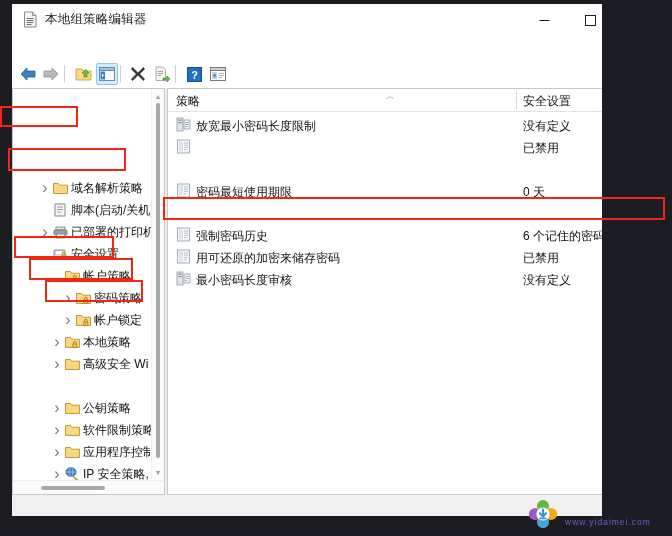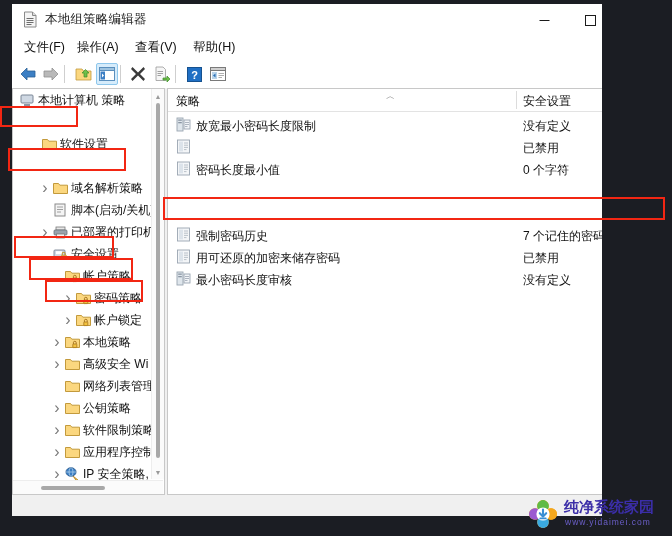--- a/index.html
+++ b/index.html
@@ -163,26 +163,20 @@
         </svg>
     </div>
     <div class="wbtn" id="btn-close">
       <svg width="11" height="11" viewBox="0 0 11 11">
           <line x1="0.5" y1="0.5" x2="10.5" y2="10.5" stroke="#1b1b1b" stroke-width="1.1"></line>
           <line x1="10.5" y1="0.5" x2="0.5" y2="10.5" stroke="#1b1b1b" stroke-width="1.1"></line>
         </svg>
     </div>
   </div>
 
-  <div id="menubar">
-    <span class="menu-item" style="left:8px">文件(F)</span>
-    <span class="menu-item" style="left:61px">操作(A)</span>
-    <span class="menu-item" style="left:119px">查看(V)</span>
-    <span class="menu-item" style="left:177px">帮助(H)</span>
-  </div>
 
   <div id="toolbar">
     <div class="tb" style="left:5px">
       <svg width="18" height="16" viewBox="0 0 18 16">
         <path d="M8 2 L2 8 L8 14 L8 11 L16 11 L16 5 L8 5 Z" fill="#3c7fc4" stroke="#2a5f96" stroke-width="0.8" stroke-linejoin="round"></path>
       </svg>
     </div>
     <div class="tb" style="left:28px">
       <svg width="18" height="16" viewBox="0 0 18 16">
         <path d="M10 2 L16 8 L10 14 L10 11 L2 11 L2 5 L10 5 Z" fill="#b9b9b9" stroke="#909090" stroke-width="0.8" stroke-linejoin="round"></path>
@@ -240,41 +234,22 @@
           </g>
       </svg>
     </div>
   </div>
 
   <div id="body">
 
     <div id="left-pane">
       <div id="tree">
 
-        <div class="trow" style="top:0px;left:-8px">
-          <span class="tw"></span>
-          <span class="ticon">
-            <svg width="14" height="14" viewBox="0 0 14 14">
-                <rect x="1" y="2" width="12" height="8" rx="1" fill="#cfd8e3" stroke="#7b8696" stroke-width="1"></rect>
-                <rect x="4" y="11" width="6" height="2" fill="#8d97a6"></rect>
-              </svg>
-          </span>
-          <span class="tlabel">本地计算机 策略</span>
-        </div>
-
-
-        <div class="trow" style="top:44px">
-          <span class="tw" style="margin-left:14px"></span>
-          <span class="ticon">
-            <svg width="15" height="13" viewBox="0 0 15 13">
-                <path d="M0.5 1.5 h5 l1.3 1.7 h7.7 v8.3 h-14 z" fill="#fbd77f" stroke="#c39a3c" stroke-width="1"></path>
-              </svg>
-          </span>
-          <span class="tlabel">软件设置</span>
-        </div>
+
+
 
 
         <div class="trow" style="top:88px">
           <span class="tw" style="margin-left:25px">›</span>
           <span class="ticon">
             <svg width="15" height="13" viewBox="0 0 15 13">
                 <path d="M0.5 1.5 h5 l1.3 1.7 h7.7 v8.3 h-14 z" fill="#fbd77f" stroke="#c39a3c" stroke-width="1"></path>
               </svg>
           </span>
           <span class="tlabel">域名解析策略</span>
@@ -371,29 +346,20 @@
         <div class="trow" style="top:264px">
           <span class="tw" style="margin-left:37px">›</span>
           <span class="ticon">
             <svg width="15" height="13" viewBox="0 0 15 13">
                 <path d="M0.5 1.5 h5 l1.3 1.7 h7.7 v8.3 h-14 z" fill="#fbd77f" stroke="#c39a3c" stroke-width="1"></path>
               </svg>
           </span>
           <span class="tlabel">高级安全 Wi</span>
         </div>
 
-        <div class="trow" style="top:286px">
-          <span class="tw" style="margin-left:37px"></span>
-          <span class="ticon">
-            <svg width="15" height="13" viewBox="0 0 15 13">
-                <path d="M0.5 1.5 h5 l1.3 1.7 h7.7 v8.3 h-14 z" fill="#fbd77f" stroke="#c39a3c" stroke-width="1"></path>
-              </svg>
-          </span>
-          <span class="tlabel">网络列表管理</span>
-        </div>
 
         <div class="trow" style="top:308px">
           <span class="tw" style="margin-left:37px">›</span>
           <span class="ticon">
             <svg width="15" height="13" viewBox="0 0 15 13">
                 <path d="M0.5 1.5 h5 l1.3 1.7 h7.7 v8.3 h-14 z" fill="#fbd77f" stroke="#c39a3c" stroke-width="1"></path>
               </svg>
           </span>
           <span class="tlabel">公钥策略</span>
         </div>
@@ -489,54 +455,54 @@
                 <line x1="8" y1="4" x2="12" y2="4"></line>
                 <line x1="8" y1="6.2" x2="12" y2="6.2"></line>
                 <line x1="8" y1="8.4" x2="12" y2="8.4"></line>
                 <line x1="8" y1="10.6" x2="10.5" y2="10.6"></line>
               </g>
             </svg>
         </span>
         <span class="lval">已禁用</span>
       </div>
 
-      <div class="lrow" style="top:69px">
+
+      <div class="lrow" style="top:91px">
         <span class="licon">
           <svg width="15" height="15" viewBox="0 0 15 15">
               <rect x="1.5" y="1" width="12" height="13" fill="#f4f6f8" stroke="#9aa5b1" stroke-width="0.9"></rect>
               <rect x="3" y="2.6" width="4" height="9.8" fill="#dce3ea"></rect>
               <g stroke="#aab3bd" stroke-width="0.8">
                 <line x1="8" y1="4" x2="12" y2="4"></line>
                 <line x1="8" y1="6.2" x2="12" y2="6.2"></line>
                 <line x1="8" y1="8.4" x2="12" y2="8.4"></line>
                 <line x1="8" y1="10.6" x2="10.5" y2="10.6"></line>
               </g>
             </svg>
         </span>
-        <span class="lname">密码长度最小值</span>
-        <span class="lval">0 个字符</span>
-      </div>
-
+        <span class="lname">密码最短使用期限</span>
+        <span class="lval">0 天</span>
+      </div>
 
 
       <div class="lrow" style="top:135px">
         <span class="licon">
           <svg width="15" height="15" viewBox="0 0 15 15">
               <rect x="1.5" y="1" width="12" height="13" fill="#f4f6f8" stroke="#9aa5b1" stroke-width="0.9"></rect>
               <rect x="3" y="2.6" width="4" height="9.8" fill="#dce3ea"></rect>
               <g stroke="#aab3bd" stroke-width="0.8">
                 <line x1="8" y1="4" x2="12" y2="4"></line>
                 <line x1="8" y1="6.2" x2="12" y2="6.2"></line>
                 <line x1="8" y1="8.4" x2="12" y2="8.4"></line>
                 <line x1="8" y1="10.6" x2="10.5" y2="10.6"></line>
               </g>
             </svg>
         </span>
         <span class="lname">强制密码历史</span>
-        <span class="lval">7 个记住的密码</span>
+        <span class="lval">6 个记住的密码</span>
       </div>
 
       <div class="lrow" style="top:157px">
         <span class="licon">
           <svg width="15" height="15" viewBox="0 0 15 15">
               <rect x="1.5" y="1" width="12" height="13" fill="#f4f6f8" stroke="#9aa5b1" stroke-width="0.9"></rect>
               <rect x="3" y="2.6" width="4" height="9.8" fill="#dce3ea"></rect>
               <g stroke="#aab3bd" stroke-width="0.8">
                 <line x1="8" y1="4" x2="12" y2="4"></line>
                 <line x1="8" y1="6.2" x2="12" y2="6.2"></line>
@@ -583,15 +549,14 @@
       <path d="M15 1 a6 6 0 0 1 5 9 a6 6 0 0 1 9 5 a6 6 0 0 1 -9 5 a6 6 0 0 1 -5 9 a6 6 0 0 1 -5 -9 a6 6 0 0 1 -9 -5 a6 6 0 0 1 9 -5 a6 6 0 0 1 5 -9 z" fill="#f4a71d"></path>
       <path d="M15 1 a6 6 0 0 1 5 9 l-5 5 l-5 -5 a6 6 0 0 1 5 -9 z" fill="#5fbb46"></path>
       <path d="M29 15 a6 6 0 0 1 -9 5 l-5 -5 l5 -5 a6 6 0 0 1 9 5 z" fill="#f4a71d"></path>
       <path d="M1 15 a6 6 0 0 1 9 -5 l5 5 l-5 5 a6 6 0 0 1 -9 -5 z" fill="#9b59d0"></path>
       <path d="M15 29 a6 6 0 0 1 -5 -9 l5 -5 l5 5 a6 6 0 0 1 -5 9 z" fill="#3aa9e0"></path>
       <circle cx="15" cy="15" r="6.6" fill="#ffffff"></circle>
       <path d="M15 10.5 v5.5 M11.8 14.2 L15 17.6 L18.2 14.2" fill="none" stroke="#3a8fd4" stroke-width="2.1" stroke-linecap="round" stroke-linejoin="round"></path>
       <rect x="11.4" y="18.6" width="7.2" height="1.7" rx="0.6" fill="#3a8fd4"></rect>
     </svg>
   </span>
-  <span id="wm-cn">纯净系统家园</span>
   <span id="wm-url">www.yidaimei.com</span>
 </div>
 
 </body></html>

